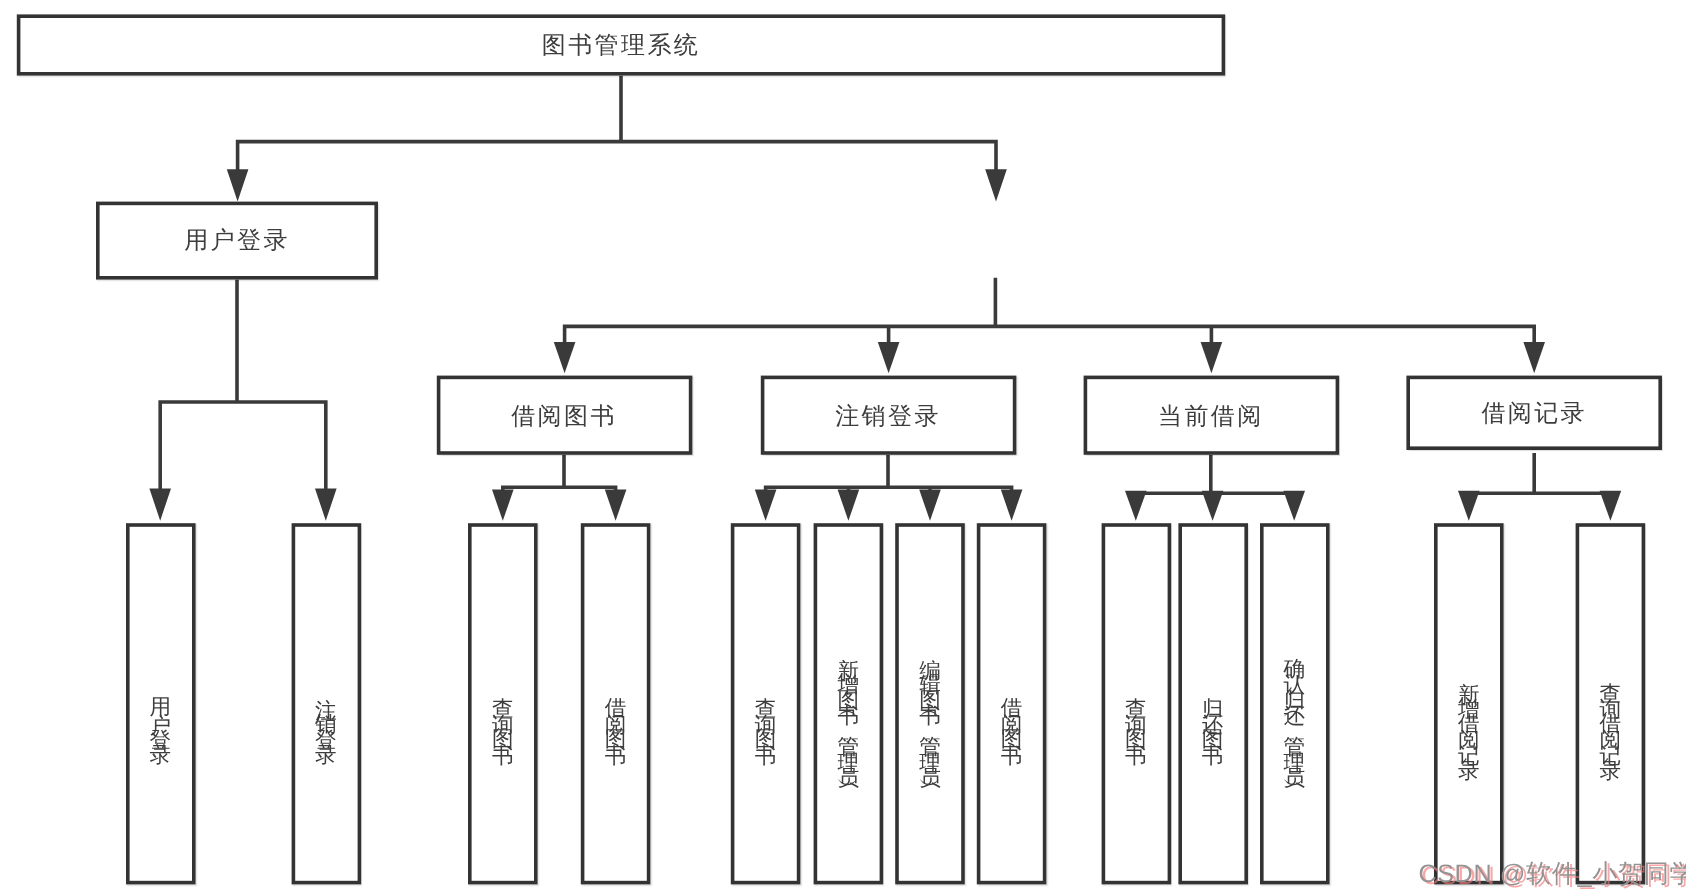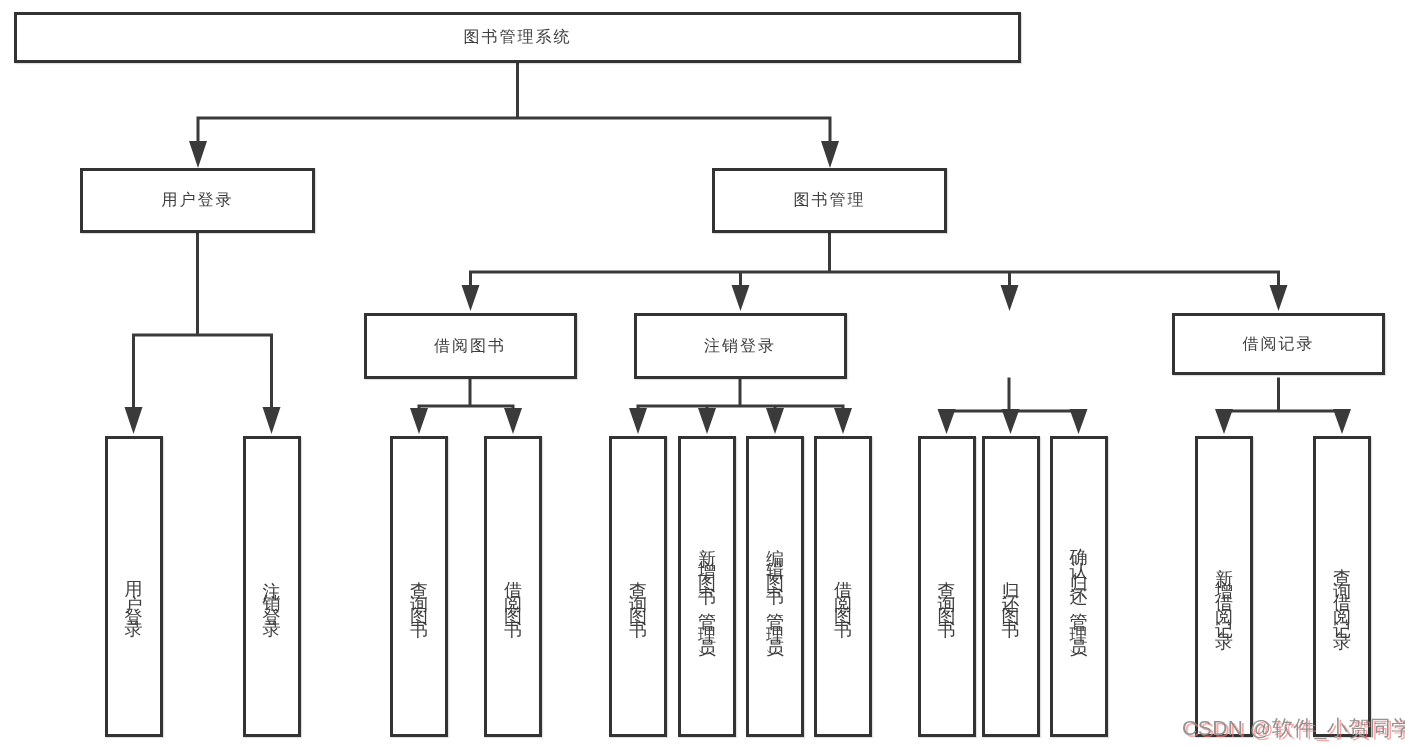--- a/index.html
+++ b/index.html
@@ -21,21 +21,21 @@
     box-sizing: border-box;
     border: 3px solid #333333;
     background: #ffffff;
     color: #3d3d3d;
     display: flex;
     align-items: center;
     justify-content: center;
     box-shadow: 1px 1px 1px rgba(0,0,0,0.12);
   }
   .box.h span {
-    font-size: 16px;
+    font-size: 20px;
     letter-spacing: 2px;
     white-space: nowrap;
   }
   .box.v .vtext {
     writing-mode: vertical-rl;
     text-orientation: mixed;
     font-size: 18px;
     line-height: 1;
     letter-spacing: 13px;
     padding-top: 12px;
@@ -96,29 +96,29 @@
     </g>
   </svg>
 
   <div class="box h" style="left:14px;top:12px;width:1007px;height:51px">
     <span>图书管理系统</span>
   </div>
 
   <div class="box h" style="left:80px;top:168px;width:235px;height:65px">
     <span>用户登录</span>
   </div>
-  <div class="box h" style="left:712px;top:168px;width:235px;height:65px">
-    <span>图书管理</span>
-  </div>
 
   <div class="box h" style="left:363.5px;top:313px;width:213px;height:66px">
     <span>借阅图书</span>
   </div>
   <div class="box h" style="left:633.5px;top:313px;width:213px;height:66px">
     <span>注销登录</span>
+  </div>
+  <div class="box h" style="left:902.5px;top:313px;width:213px;height:66px">
+    <span>当前借阅</span>
   </div>
   <div class="box h" style="left:1172px;top:313px;width:213px;height:62px">
     <span>借阅记录</span>
   </div>
 
   <div class="box v" style="left:104.5px;top:436px;width:58px;height:301px">
     <span class="vtext">用户登录</span>
   </div>
   <div class="box v" style="left:242.5px;top:436px;width:58px;height:301px">
     <span class="vtext">注销登录</span>

